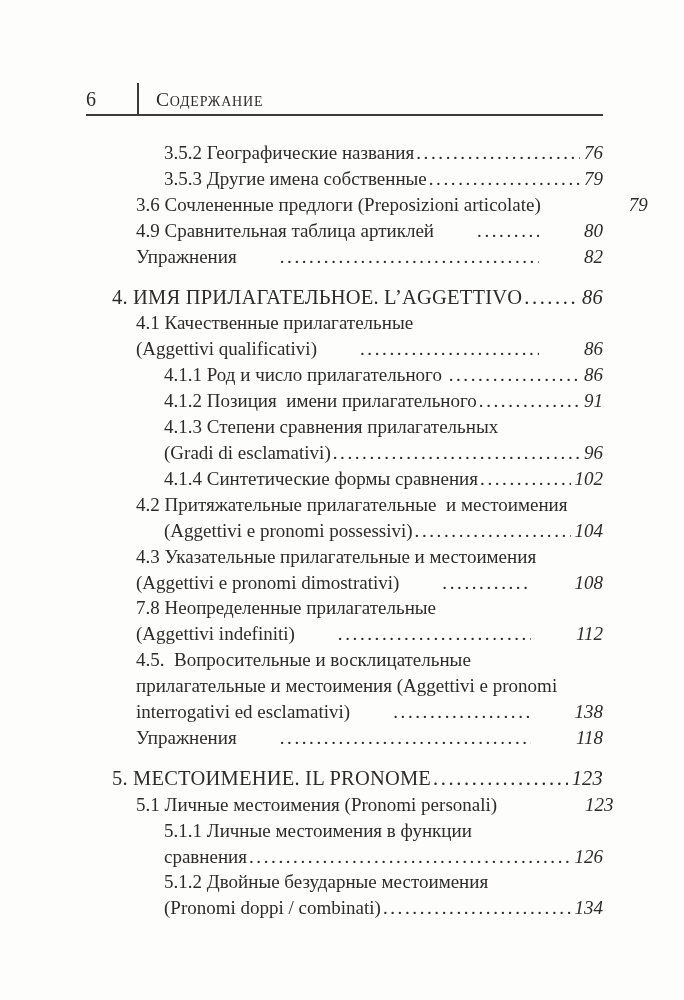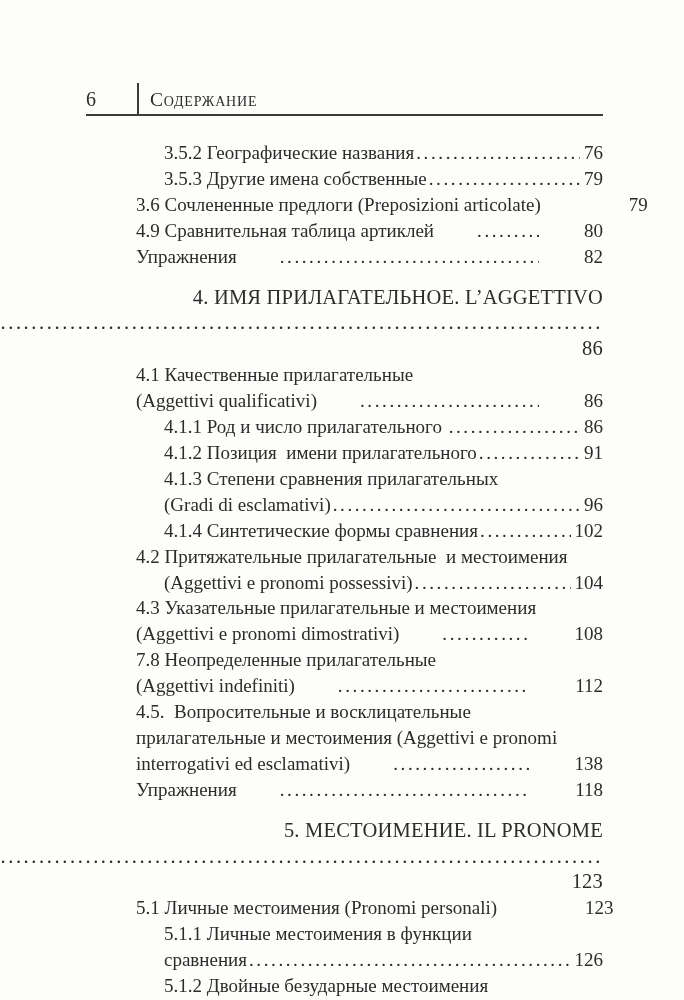--- a/index.html
+++ b/index.html
@@ -36,21 +36,21 @@
     padding-bottom: 3px;
     font-size: 20px;
   }
   .running-head .vbar {
     width: 2px;
     background: #3d3a38;
   }
   .running-head .head-title {
     display: flex;
     align-items: flex-end;
-    padding: 0 0 3px 11px;
+    padding: 0 0 3px 17px;
     font-size: 19.5px;
     font-variant: small-caps;
     letter-spacing: 0.8px;
     text-align: center;
   }
 
   
   .toc {
     margin: 24px 81px 0 86px; 
   }
@@ -60,21 +60,20 @@
     line-height: 25.9px;
     font-size: 19px;
     white-space: pre;
   }
   .toc-row.level-1 { padding-left: 26px; }
   .toc-row.level-2 { padding-left: 50px; gap: 41px; }
   .toc-row.level-3 { padding-left: 78px; }
   .toc-row.chapter {
     font-size: 20.5px;
     letter-spacing: 0.2px;
-    flex-direction: column;
   }
   .toc-row.gap-before { margin-top: 15px; }
 
   .entry-label {
     flex: 0 0 auto;
     white-space: pre;
   }
   .leader-dots {
     flex: 1 1 auto;
     overflow: hidden;
@@ -82,20 +81,21 @@
     padding-left: 2px;
   }
   .leader-dots::after {
     content: "......................................................................................................";
     letter-spacing: 2.6px;
   }
   .entry-page {
     flex: 0 0 auto;
     padding-left: 4px;
     text-align: right;
+    font-style: italic;
   }
 </style>
 </head>
 <body>
 
 <div class="page">
 
   <div class="running-head">
     <div class="pageno">6</div>
     <div class="vbar"></div>

